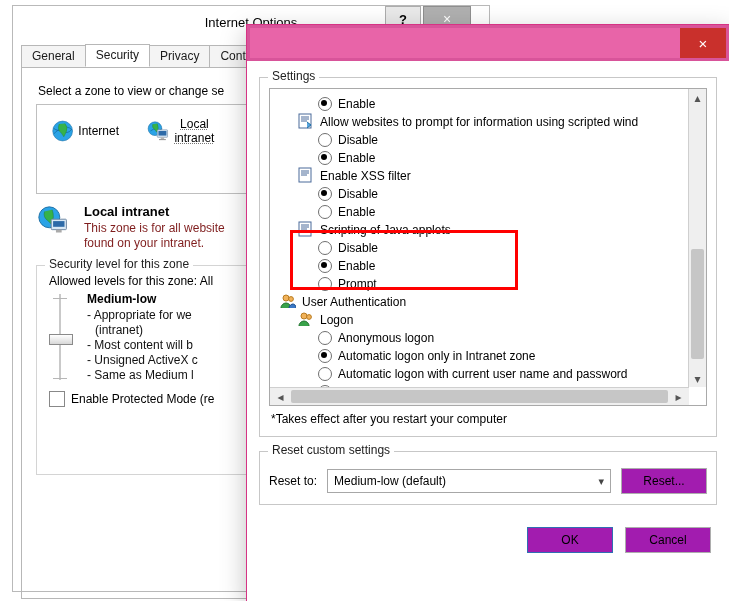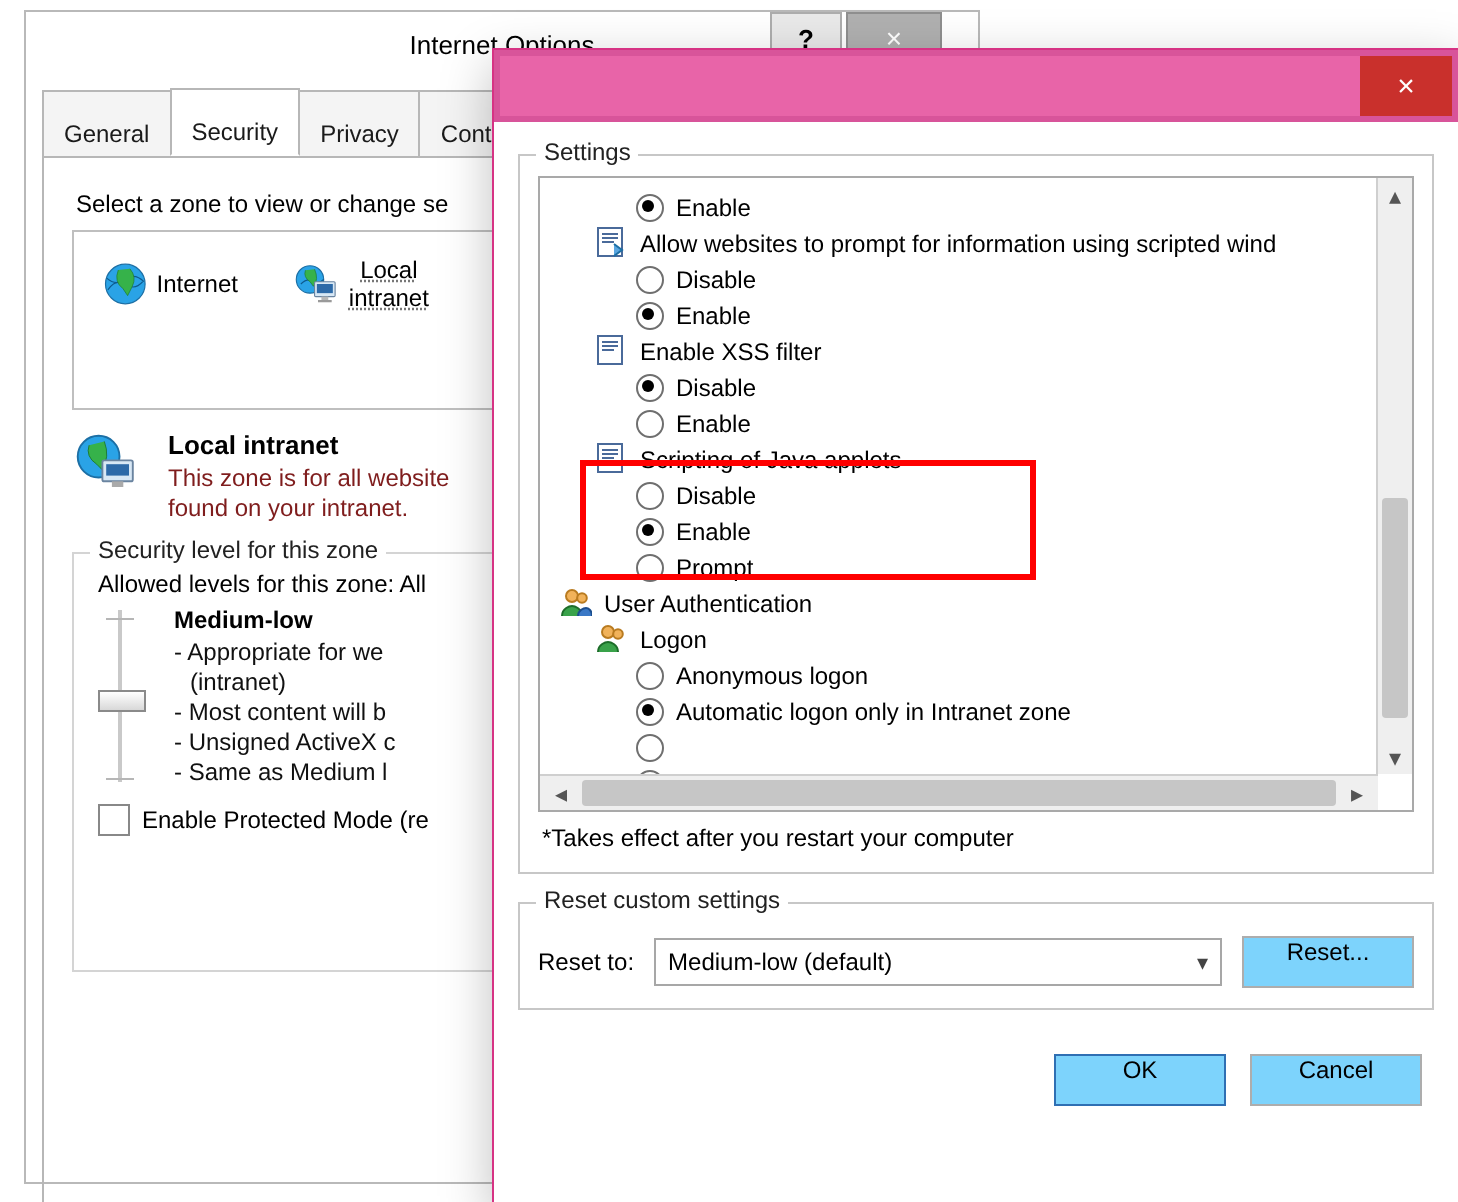--- a/index.html
+++ b/index.html
@@ -5,21 +5,21 @@
   html,body{margin:0;padding:0;font-family:"Segoe UI",Tahoma,sans-serif;font-size:12px;color:#000;background:#fff}
   .stage{position:relative;width:729px;height:601px;overflow:hidden}
 
   
   .io-win{position:absolute;left:12px;top:5px;width:476px;height:585px;background:#fff;border:1px solid #b9b9b9}
   .io-title{height:32px;display:flex;align-items:center;justify-content:center;position:relative;font-size:13px}
   .io-help{position:absolute;right:68px;top:0;width:34px;height:24px;border:1px solid #adadad;background:#e9e9e9;display:flex;align-items:center;justify-content:center;font-weight:bold}
   .io-close{position:absolute;right:18px;top:0;width:46px;height:24px;border:1px solid #8f8f8f;background:#b0b0b0;color:#fff;display:flex;align-items:center;justify-content:center;font-size:14px}
 
   .tabs{display:flex;align-items:flex-end;margin:6px 0 0 8px}
-  .tab{border:1px solid #b7b7b7;border-bottom:none;padding:14px 10px 4px;background:#fff;margin-right:-1px;color:#1a1a1a;font-size:12px}
+  .tab{border:1px solid #b7b7b7;border-bottom:none;padding:3px 10px 4px;background:#fff;margin-right:-1px;color:#1a1a1a;font-size:12px}
   .tab.inactive{background:#f4f4f4}
   .tab.active{position:relative;z-index:2;border-bottom:1px solid #fff}
   .tab-body{border:1px solid #b7b7b7;margin:0 8px 0 8px;padding:12px 14px 8px;min-height:510px}
 
   .zone-label{margin:4px 2px 6px}
   .zone-box{border:1px solid #bfbfbf;height:80px;display:flex;gap:28px;padding:6px 14px 2px;align-items:flex-start}
   .zone-item{display:flex;flex-direction:row;align-items:center;gap:4px;width:68px}
   .zone-cap{font-size:12px;text-align:center}
   .globe{width:40px;height:40px}
   .globe svg{width:100%;height:100%}
@@ -74,21 +74,21 @@
   .txt{font-size:12px;white-space:nowrap}
 
   .highlight{position:absolute;pointer-events:none}
 
   .note{margin:6px 0 0 2px;font-size:12px}
   .reset-row{display:flex;align-items:center;gap:10px;margin-top:6px}
   .combo{flex:1;height:22px;border:1px solid #a7a7a7;display:flex;align-items:center;justify-content:space-between;padding:0 6px;background:#fff}
   .combo .chev{font-size:11px;color:#444}
 
   .ss-foot{display:flex;justify-content:flex-end;gap:12px;padding:12px 18px}
-  .ss-btn{min-width:84px;height:24px;border:1px solid #adadad;background:#7dd3fc;display:inline-flex;align-items:flex-start;justify-content:center}
+  .ss-btn{min-width:84px;height:24px;border:1px solid #adadad;background:#a21caf;display:inline-flex;align-items:center;justify-content:center}
   .ss-btn.primary{border:1px solid #2f6fb3}
 </style>
 </head>
 <body>
 <div class="stage">
 
 <div class="io-win">
   <div class="io-title">
     <span>Internet Options</span>
     <div class="io-help">
@@ -279,20 +279,21 @@
           <div class="row opt">
                 <div class="radio"></div>
                 <span class="txt">Anonymous logon</span>
               </div>
           <div class="row opt">
                 <div class="radio sel"></div>
                 <span class="txt">Automatic logon only in Intranet zone</span>
               </div>
           <div class="row opt">
                 <div class="radio"></div>
+                <span class="txt">Automatic logon with current user name and password</span>
               </div>
           <div class="row opt">
                 <div class="radio"></div>
                 <span class="txt">Prompt for user name and password</span>
               </div>
         </div>
 
         <div class="vscroll">
           <div class="arrow">▴</div>
           <div class="thumb"></div>

